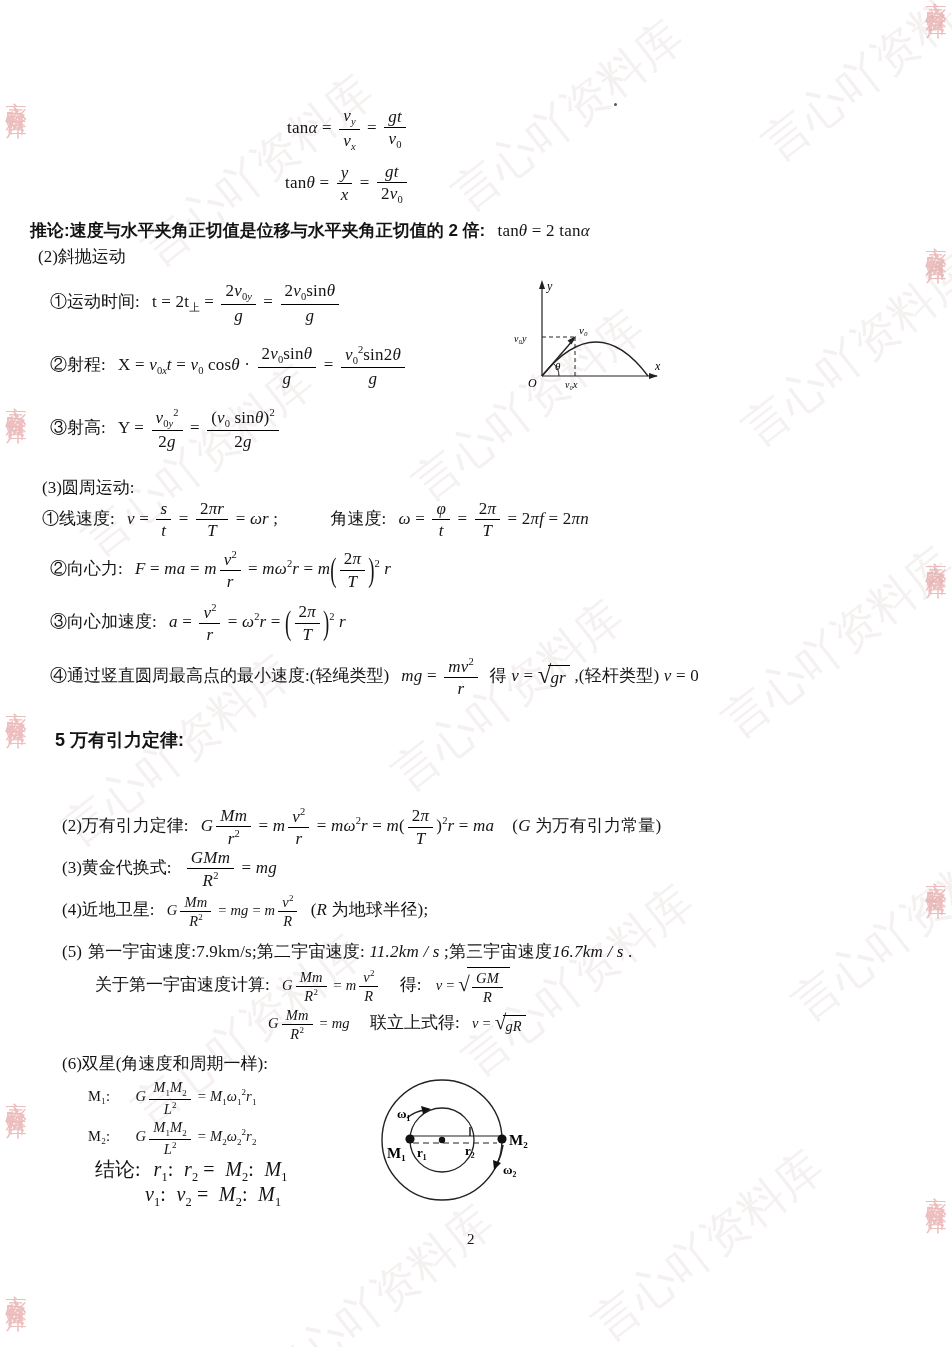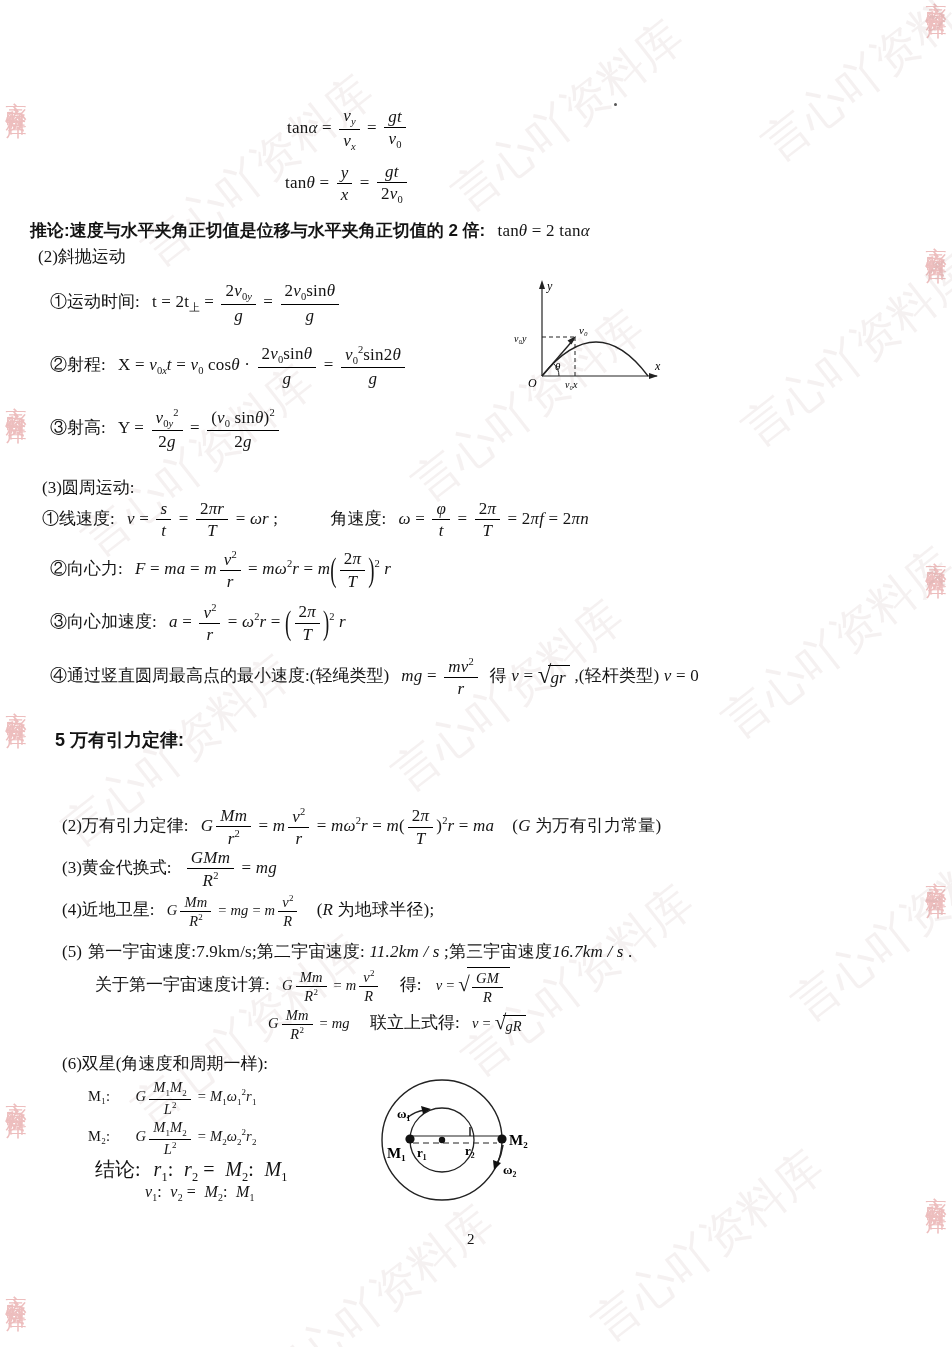--- a/index.html
+++ b/index.html
@@ -220,21 +220,21 @@
 
   <div class="row" style="left:62px;top:893px">
     <span class="lab">(4)近地卫星:</span>
     <span class="math small"><i>G</i><span class="f">
           <span class="n"><i>Mm</i></span>
           <span class="d"><i>R</i><sup>2</sup></span>
         </span> = <i>mg</i> = <i>m</i><span class="f">
           <span class="n"><i>v</i><sup>2</sup></span>
           <span class="d"><i>R</i></span>
         </span></span>
-    <span class="math" style="margin-left:12px">(<i>R</i> 为地球半径);</span>
+    <span class="math" style="margin-left:6px">(<i>R</i> 为地球半径);</span>
   </div>
 
   <div class="row" style="left:62px;top:941px">
     <span class="lab" style="margin-right:2px">(5)</span>
     <span class="math">第一宇宙速度:7.9km/s;第二宇宙速度: <i>11.2km / s</i> ;第三宇宙速度<i>16.7km / s</i> .</span>
   </div>
 
   <div class="row" style="left:95px;top:967px">
     <span class="lab">关于第一宇宙速度计算:</span>
     <span class="math small"><i>G</i><span class="f">
@@ -275,21 +275,21 @@
     <span class="math" style="margin-left:14px"><i>G</i><span class="f">
           <span class="n"><i>M</i><sub>1</sub><i>M</i><sub>2</sub></span>
           <span class="d"><i>L</i><sup>2</sup></span>
         </span> = <i>M</i><sub>2</sub><i>ω</i><sub>2</sub><sup>2</sup><i>r</i><sub>2</sub></span>
   </div>
 
   <div class="row" style="left:95px;top:1157px;font-size:20px">
     <span class="lab">结论:</span>
     <span class="math"><i>r</i><sub>1</sub>:&nbsp;&nbsp;<i>r</i><sub>2</sub> =&nbsp; <i>M</i><sub>2</sub>:&nbsp;&nbsp;<i>M</i><sub>1</sub></span>
   </div>
-  <div class="row" style="left:145px;top:1182px;font-size:16px">
+  <div class="row" style="left:145px;top:1182px;font-size:20px">
     <span class="math"><i>v</i><sub>1</sub>:&nbsp;&nbsp;<i>v</i><sub>2</sub> =&nbsp; <i>M</i><sub>2</sub>:&nbsp;&nbsp;<i>M</i><sub>1</sub></span>
   </div>
 
   <div class="fig" style="left:357px;top:1066px">
     <svg width="178" height="150" viewBox="0 0 178 150">
       <circle cx="85" cy="74" r="60" fill="none" stroke="#222" stroke-width="1.4"></circle>
       <circle cx="85" cy="74" r="32" fill="none" stroke="#222" stroke-width="1.3"></circle>
       <line x1="53" y1="70" x2="145" y2="70" stroke="#222" stroke-width="1.2"></line>
       <line x1="113" y1="61" x2="113" y2="70" stroke="#222" stroke-width="1.5"></line>
       <line x1="56" y1="77" x2="140" y2="77" stroke="#222" stroke-width="1.2" stroke-dasharray="6 4"></line>

